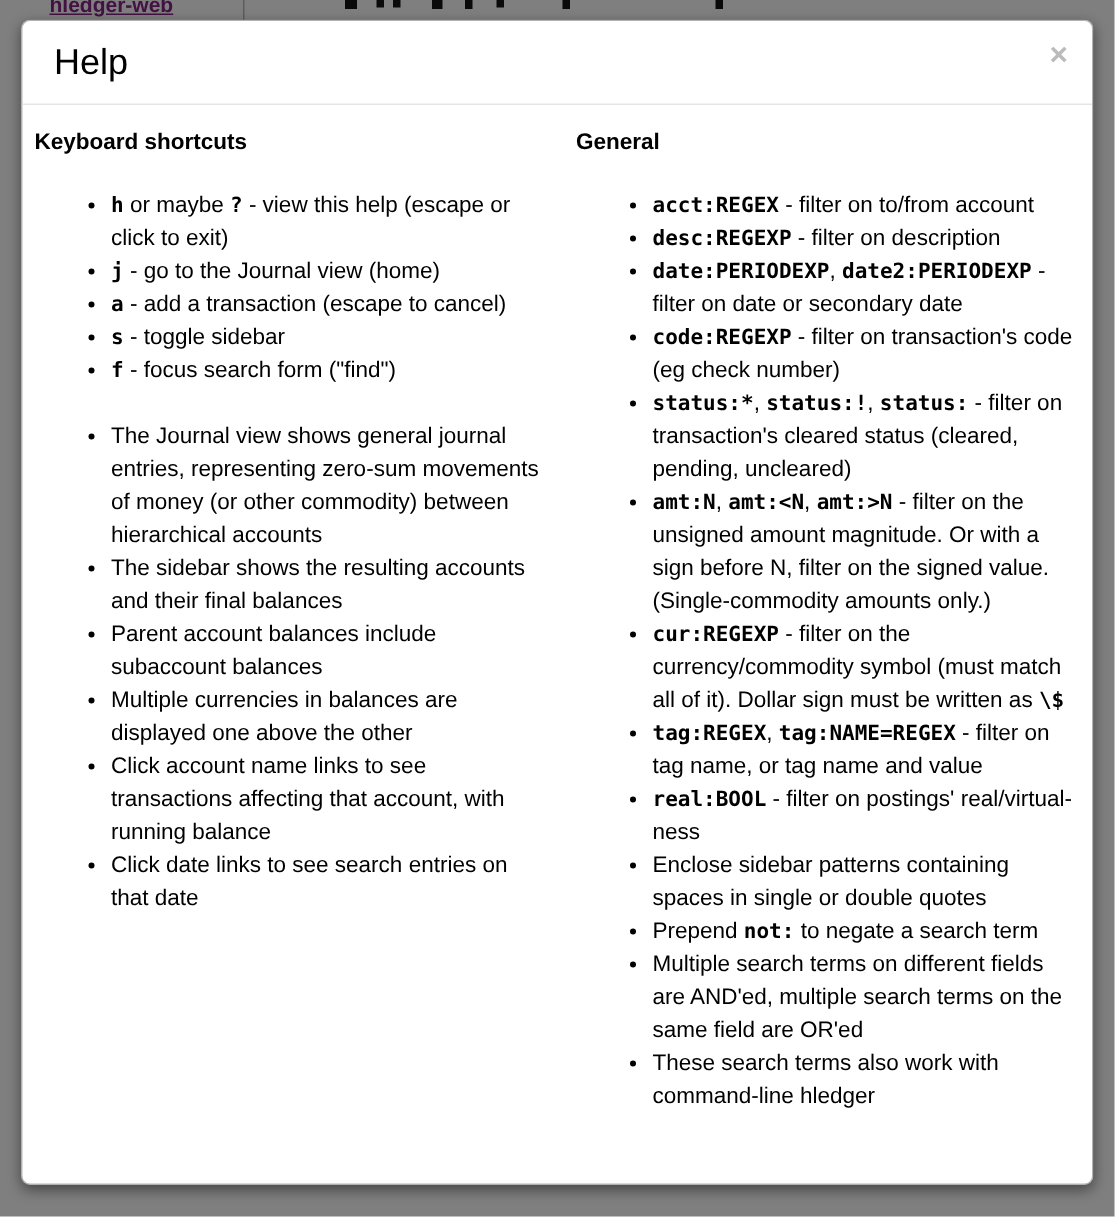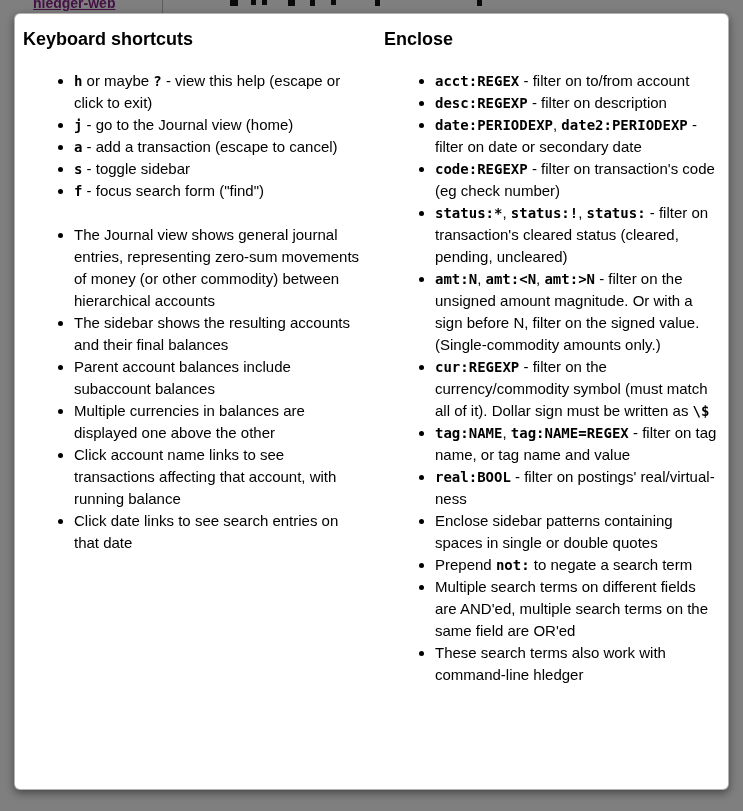--- a/index.html
+++ b/index.html
@@ -42,21 +42,21 @@
   .close{
     position:absolute;right:12px;top:8px;
     background:transparent;border:0;padding:4px;
     font-family:inherit;font-size:21px;font-weight:bold;line-height:1;
     color:var(--close);cursor:pointer;
   }
   .modal-body{display:flex;padding:16px 8px 0 8px;}
   .col{box-sizing:border-box;}
   .col-left{width:340px;margin-right:22px;}
   .col-right{width:337px;}
-  .section-heading{margin:26px 0 0 0;font-size:18px;font-weight:bold;line-height:18px;color:var(--text);}
+  .section-heading{margin:26px 0 0 0;font-size:15px;font-weight:bold;line-height:18px;color:var(--text);}
   .section-heading:first-child{margin-top:0;}
   .col ul{margin:22px 0 0 0;padding:0 0 0 41px;list-style:disc;}
   .col li{font-size:15px;line-height:22px;color:var(--text);margin-left:10px;}
   .col li code{
     font-family:"DejaVu Sans Mono",monospace;
     font-weight:bold;font-size:14px;color:var(--text);
   }
 </style>
 </head>
 <body>
@@ -70,50 +70,54 @@
   <div class="frag" style="left:288px;width:7px;height:6px"></div>
   <div class="frag" style="left:310px;width:5px;height:6px"></div>
   <div class="frag" style="left:331px;width:5px;height:5px"></div>
   <div class="frag" style="left:375px;width:5px;height:6px"></div>
   <div class="frag" style="left:477px;width:5px;height:6px"></div>
 </div>
 
 <div class="backdrop"></div>
 
 <div class="modal">
+  <div class="modal-header">
+    <h3 class="modal-title">Help</h3>
+    <button class="close">×</button>
+  </div>
   <div class="modal-body">
     <div class="col col-left">
         <div class="section-heading">Keyboard shortcuts</div>
         <ul>
           <li><code>h</code> or maybe <code>?</code> - view this help (escape or click to exit)</li>
           <li><code>j</code> - go to the Journal view (home)</li>
           <li><code>a</code> - add a transaction (escape to cancel)</li>
           <li><code>s</code> - toggle sidebar</li>
           <li><code>f</code> - focus search form ("find")</li>
         </ul>
         <ul>
           <li>The Journal view shows general journal entries, representing zero-sum movements of money (or other commodity) between hierarchical accounts</li>
           <li>The sidebar shows the resulting accounts and their final balances</li>
           <li>Parent account balances include subaccount balances</li>
           <li>Multiple currencies in balances are displayed one above the other</li>
           <li>Click account name links to see transactions affecting that account, with running balance</li>
           <li>Click date links to see search entries on that date</li>
         </ul>
       </div>
     <div class="col col-right">
-        <div class="section-heading">Enclose</div>
+        <div class="section-heading">General</div>
         <ul>
           <li><code>acct:REGEX</code> - filter on to/from account</li>
           <li><code>desc:REGEXP</code> - filter on description</li>
           <li><code>date:PERIODEXP</code>, <code>date2:PERIODEXP</code> - filter on date or secondary date</li>
           <li><code>code:REGEXP</code> - filter on transaction's code (eg check number)</li>
           <li><code>status:*</code>, <code>status:!</code>, <code>status:</code> - filter on transaction's cleared status (cleared, pending, uncleared)</li>
           <li><code>amt:N</code>, <code>amt:&lt;N</code>, <code>amt:&gt;N</code> - filter on the unsigned amount magnitude. Or with a sign before N, filter on the signed value. (Single-commodity amounts only.)</li>
           <li><code>cur:REGEXP</code> - filter on the currency/commodity symbol (must match all of it). Dollar sign must be written as <code>\$</code></li>
-          <li><code>tag:NAME</code>, <code>tag:NAME=REGEX</code> - filter on tag name, or tag name and value</li>
+          <li><code>tag:REGEX</code>, <code>tag:NAME=REGEX</code> - filter on tag name, or tag name and value</li>
           <li><code>real:BOOL</code> - filter on postings' real/virtual-ness</li>
           <li>Enclose sidebar patterns containing spaces in single or double quotes</li>
           <li>Prepend <code>not:</code> to negate a search term</li>
           <li>Multiple search terms on different fields are AND'ed, multiple search terms on the same field are OR'ed</li>
           <li>These search terms also work with command-line hledger</li>
         </ul>
       </div>
   </div>
 </div>
 

